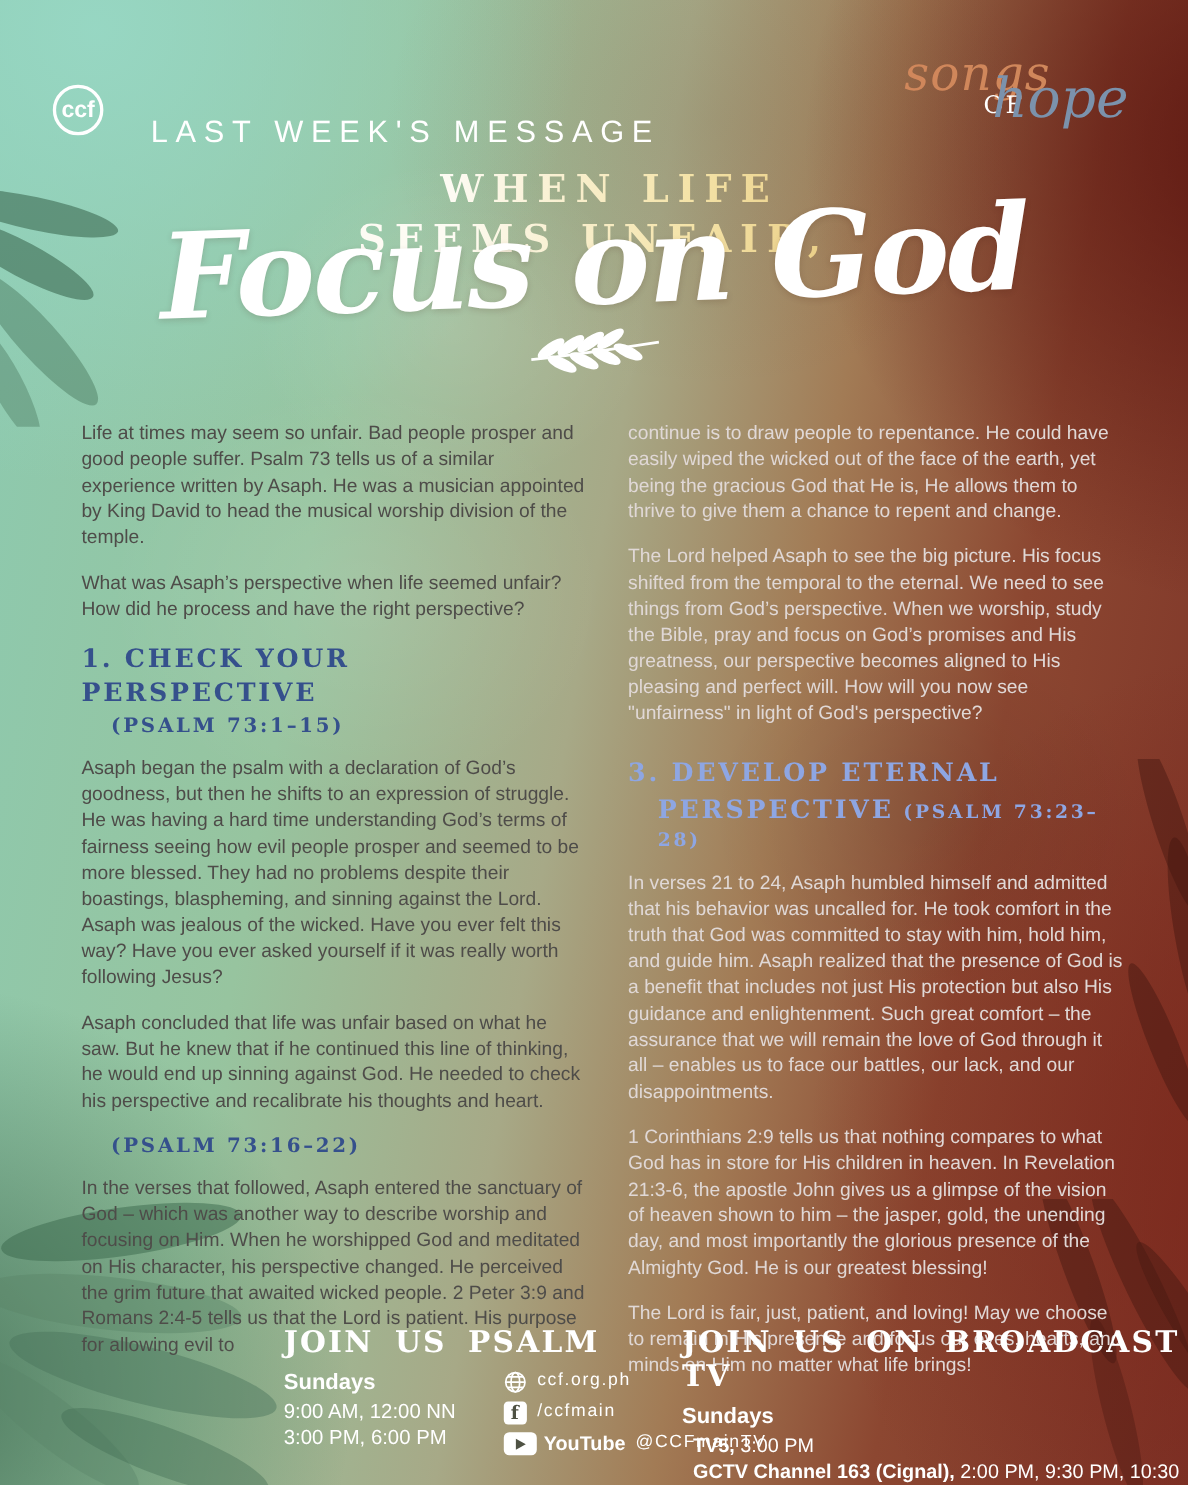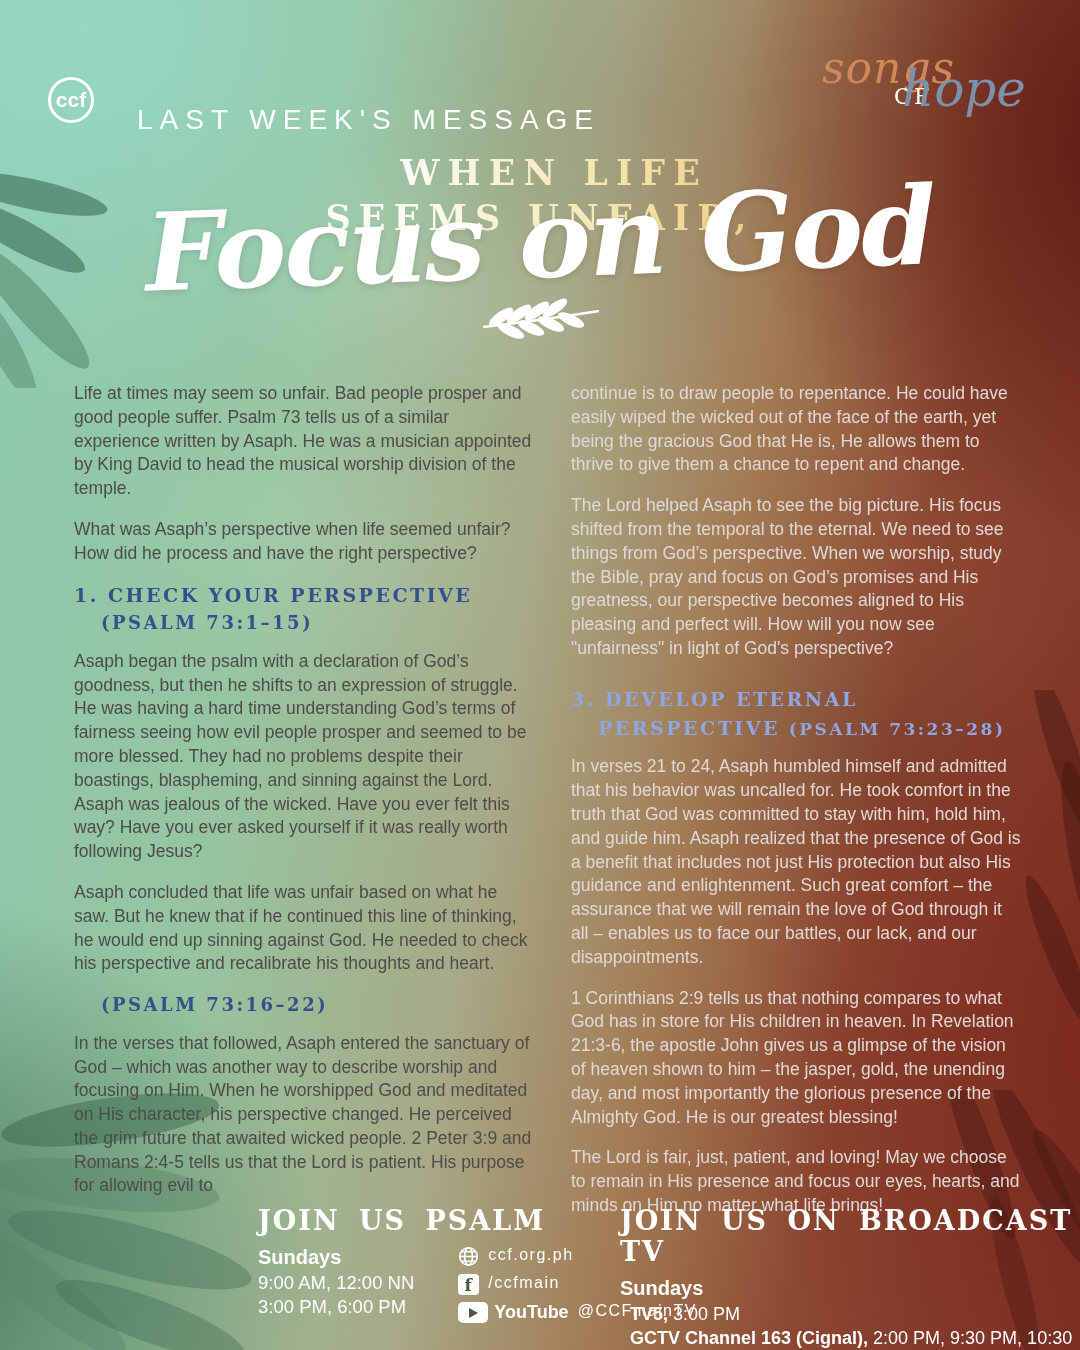--- a/index.html
+++ b/index.html
@@ -59,21 +59,21 @@
   .laurel{ margin-top:-6px; }
 
   
   .columns{ position:absolute; top:382px; left:55px; width:970px; display:flex; gap:36px; z-index:3;margin-left:19px; }
   .col{ font-size:17.5px; line-height:1.36; }
   .col-left{ width:461px; color:#4e4c49; }
   .col-right{ width:451px; color:#e0d8d6; }
   .col p{ margin-bottom:17px; }
 
   .sec-head{ font-family:"DejaVu Serif", serif; font-weight:bold; letter-spacing:2.5px; margin:6px 0 14px; }
-  .sec-head .h-title{ font-size:19px; display:block; }
+  .sec-head .h-title{ font-size:23px; display:block; }
   .sec-head .h-ref{ font-size:18px; display:block; margin-left:27px; margin-top:3px; }
   .col-left .sec-head{ color:#35508c; }
   .col-right .sec-head{ color:#8ea6e3; }
   .sec-head .h-ref-inline{ font-size:17px; }
 
   
   .footer-heading{ font-family:"DejaVu Serif", serif; font-weight:bold; color:#fff;
     font-size:27px; letter-spacing:2px; word-spacing:8px; margin-bottom:10px; }
   .online-block{ position:absolute; top:1205px; left:258px; color:#fff; z-index:4; }
   .online-cols{ display:flex; gap:44px; }

